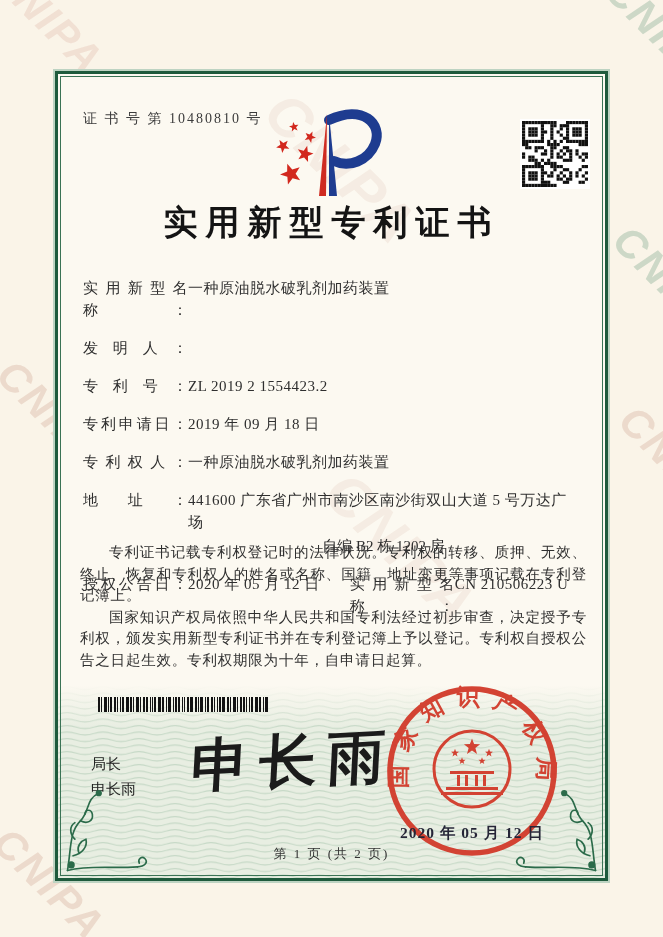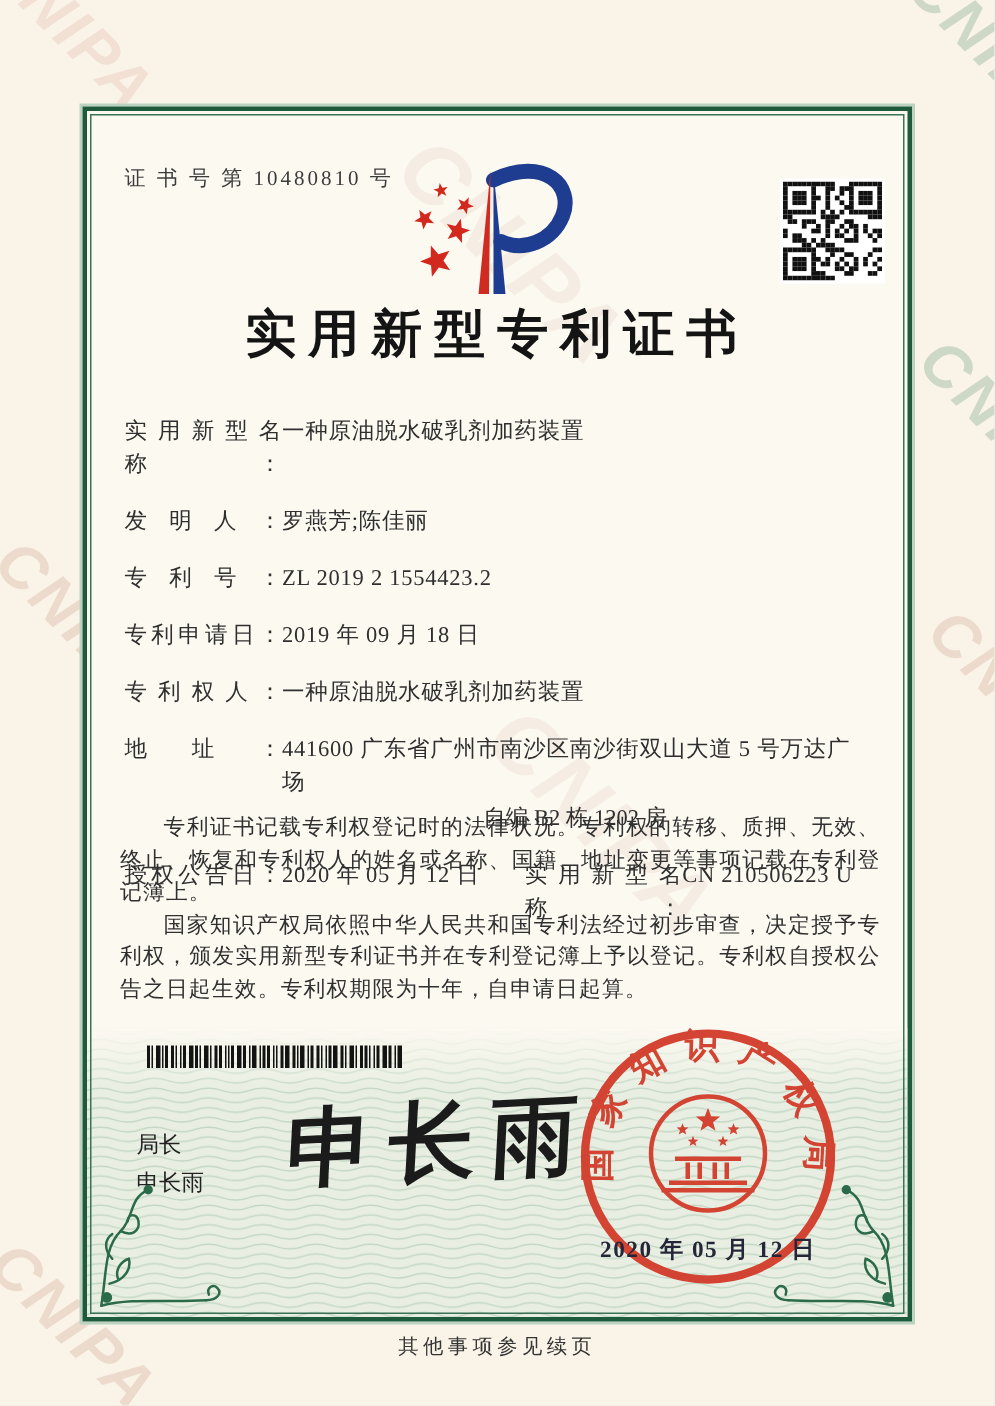--- a/index.html
+++ b/index.html
@@ -306,21 +306,20 @@
 
     <div class="title">实用新型专利证书</div>
 
     <div class="fields">
       <div class="frow">
         <span class="flabel">实用新型名称：</span>
         <span class="fvalue">一种原油脱水破乳剂加药装置</span>
       </div>
       <div class="frow">
         <span class="flabel">发明人：</span>
-        <span class="fvalue">罗燕芳;陈佳丽</span>
       </div>
       <div class="frow">
         <span class="flabel">专利号：</span>
         <span class="fvalue">ZL 2019 2 1554423.2</span>
       </div>
       <div class="frow">
         <span class="flabel">专利申请日：</span>
         <span class="fvalue">2019 年 09 月 18 日</span>
       </div>
       <div class="frow">
@@ -470,17 +469,17 @@
         <path d="M6,94 C 10,70 8,52 20,40 C 30,30 26,16 40,10"></path>
         <path d="M20,40 C 28,44 34,40 33,33 C 32,27 25,27 25,33"></path>
         <path d="M12,78 C 22,76 28,68 26,60 C 20,62 16,68 18,74"></path>
         <path d="M6,94 C 30,88 52,92 82,90"></path>
         <path d="M82,90 C 90,90 94,85 90,81 C 87,78 82,81 84,86"></path>
         <path d="M14,60 C 8,54 8,46 14,42"></path>
         <circle cx="40" cy="10" r="2.5" fill="#2B6B4A"></circle>
         <circle cx="10" cy="88" r="3" fill="#2B6B4A"></circle>
       </svg>
 
+      <div class="pagination">第 1 页 (共 2 页)</div>
     </div>
   </div>
 
-  <div class="footer-note">其他事项参见续页</div>
 </div>
 
 </body></html>

